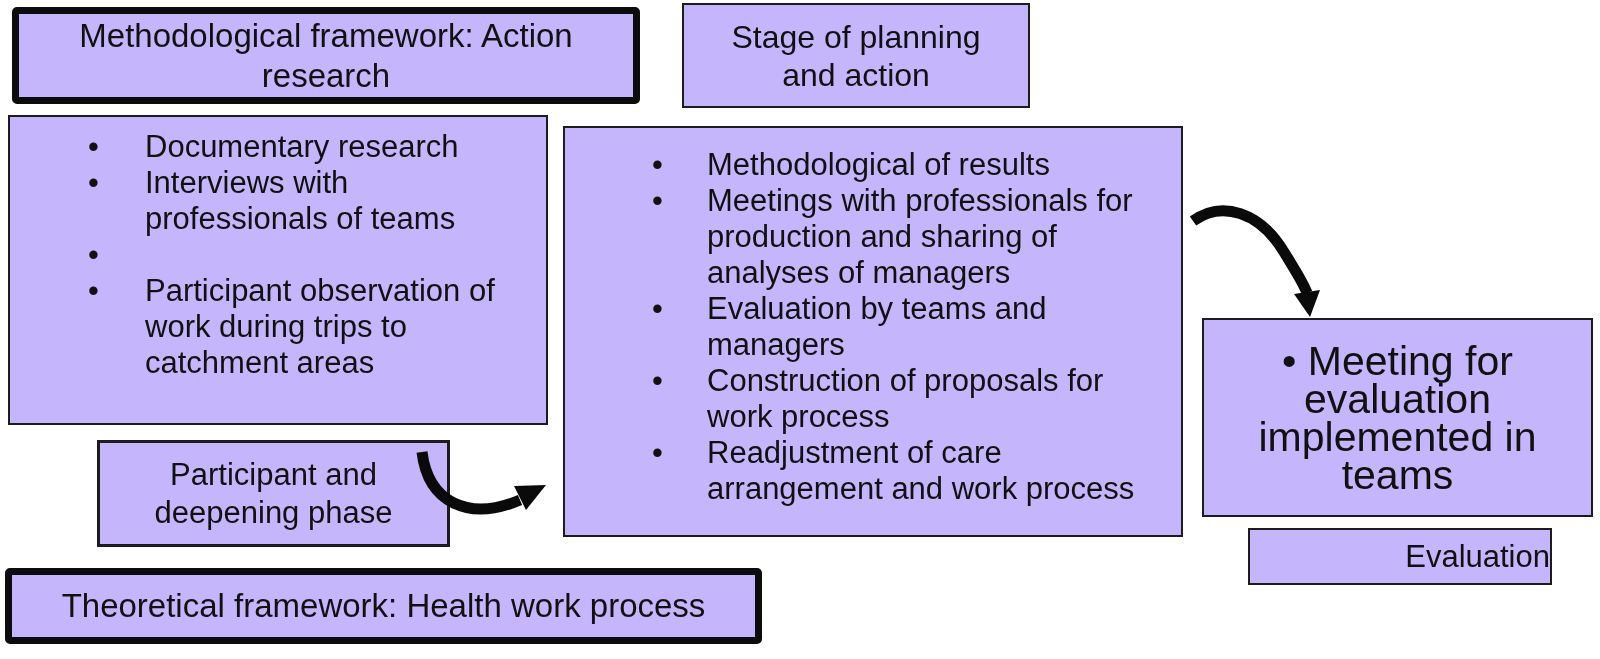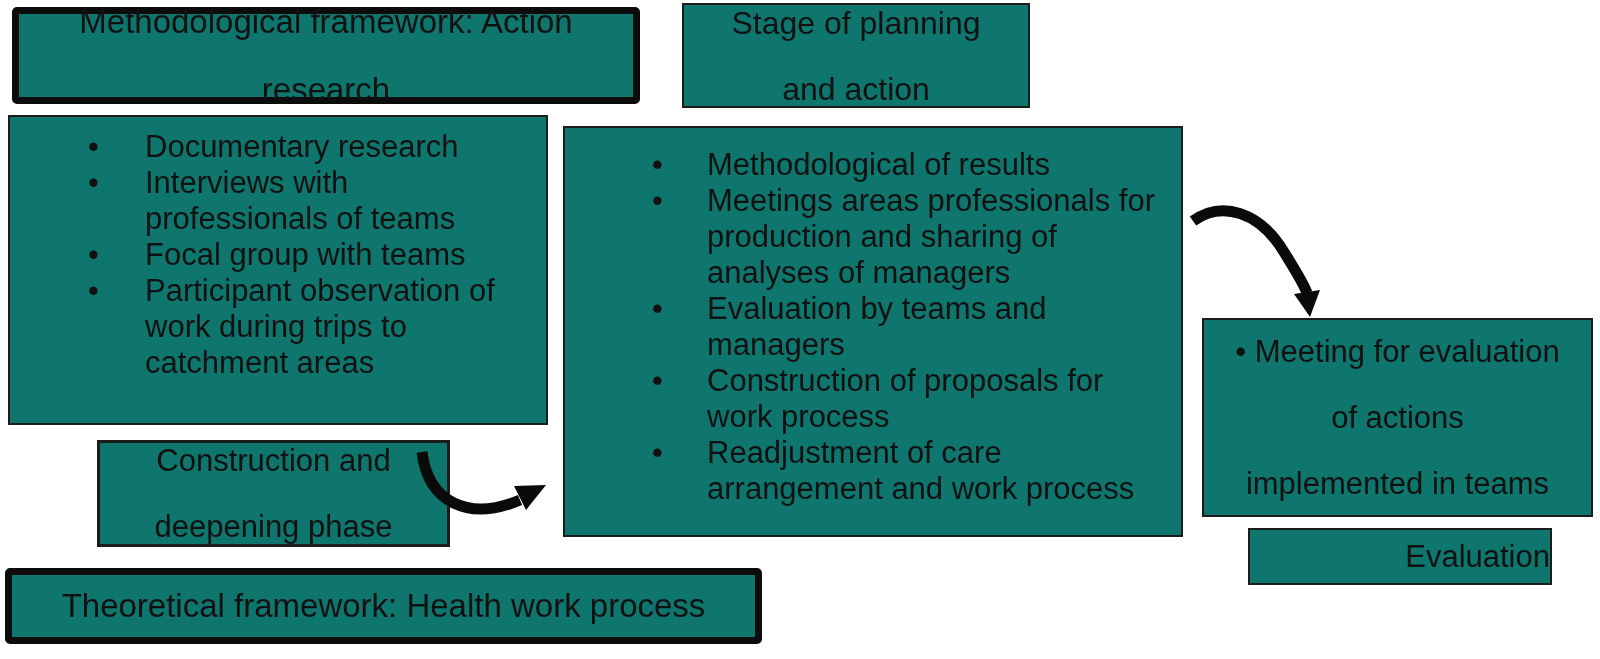--- a/index.html
+++ b/index.html
@@ -6,44 +6,43 @@
   #canvas{
     position:relative;
     width:1600px;height:659px;
     background:#ffffff;
     font-family:"Liberation Sans", sans-serif;
     color:#111;
     overflow:hidden;
   }
   .box{
     position:absolute;
-    background:#0f766e;
+    background:#c4b5fd;
     border:2px solid #1c1c1c;
     box-sizing:border-box;
-    gap:28px;
   }
   .thick{
     border:7px solid #0c0c0c;
     border-radius:5px;
   }
   .center{
     display:flex;
     flex-direction:column;
     align-items:center;
     justify-content:center;
     text-align:center;
   }
   .line{display:block;white-space:pre-wrap;}
 
   
   #box-methodological{left:12px;top:7px;width:628px;height:97px;font-size:33px;line-height:40px;}
   #box-stage{left:682px;top:3px;width:348px;height:105px;font-size:32px;line-height:38px;align-items:center;}
   #box-theoretical{left:5px;top:568px;width:757px;height:76px;font-size:33px;line-height:38px;}
   #box-exploratory-phase{left:97px;top:440px;width:353px;height:107px;border-width:3px;font-size:31px;line-height:38px;}
-  #box-evaluation-meeting{left:1202px;top:318px;width:391px;height:199px;font-size:31px;line-height:38px;}
+  #box-evaluation-meeting{left:1202px;top:318px;width:391px;height:199px;font-size:41px;line-height:38px;}
   #box-evaluation{left:1248px;top:528px;width:304px;height:57px;font-size:31px;line-height:34px;align-items:flex-end;}
 
   
   #box-methods{left:8px;top:115px;width:540px;height:310px;padding:12px 6px 0 78px;font-size:31px;line-height:36px;}
   #box-planning-actions{left:563px;top:126px;width:620px;height:411px;padding:19px 6px 0 87px;font-size:31px;line-height:36px;}
   .li{display:flex;align-items:flex-start;}
   #box-methods .b{flex:0 0 57px;}
   #box-planning-actions .b{flex:0 0 55px;}
   .b{text-align:left;}
   .t{flex:1 1 auto;}
@@ -74,23 +73,20 @@
     </div>
     <div class="li">
       <span class="b">•</span>
       <span class="t">
         <span class="line">Interviews with</span>
         <span class="line">professionals of teams</span>
       </span>
     </div>
     <div class="li">
       <span class="b">•</span>
-      <span class="t">
-        <span class="line">Focal group with teams</span>
-      </span>
     </div>
     <div class="li">
       <span class="b">•</span>
       <span class="t">
         <span class="line">Participant observation of</span>
         <span class="line">work during trips to</span>
         <span class="line">catchment areas</span>
       </span>
     </div>
   </div>
@@ -98,21 +94,21 @@
   <div class="box" id="box-planning-actions">
     <div class="li">
       <span class="b">•</span>
       <span class="t">
         <span class="line">Methodological of results</span>
       </span>
     </div>
     <div class="li">
       <span class="b">•</span>
       <span class="t">
-        <span class="line">Meetings areas professionals for</span>
+        <span class="line">Meetings with professionals for</span>
         <span class="line">production and sharing of</span>
         <span class="line">analyses of managers</span>
       </span>
     </div>
     <div class="li">
       <span class="b">•</span>
       <span class="t">
         <span class="line">Evaluation by teams and</span>
         <span class="line">managers</span>
       </span>
@@ -127,31 +123,30 @@
     <div class="li">
       <span class="b">•</span>
       <span class="t">
         <span class="line">Readjustment of care</span>
         <span class="line">arrangement and work process</span>
       </span>
     </div>
   </div>
 
   <div class="box center" id="box-exploratory-phase">
-    <span class="line">Construction and</span>
+    <span class="line">Participant and</span>
     <span class="line">deepening phase</span>
   </div>
 
   <div class="box thick center" id="box-theoretical">
     <span class="line">Theoretical framework: Health work process</span>
   </div>
 
   <div class="box center" id="box-evaluation-meeting">
     <span class="line">• Meeting for evaluation</span>
-    <span class="line">of actions</span>
     <span class="line">implemented in teams</span>
   </div>
 
   <div class="box center" id="box-evaluation">
     <span class="line">Evaluation</span>
   </div>
 
   <svg id="arrow-layer" width="1600" height="659" viewBox="0 0 1600 659">
     <g>
       <path d="M 422 452 C 428 502, 468 522, 520 500" fill="none" stroke="#0a0a0a" stroke-width="11" stroke-linecap="butt"></path>

